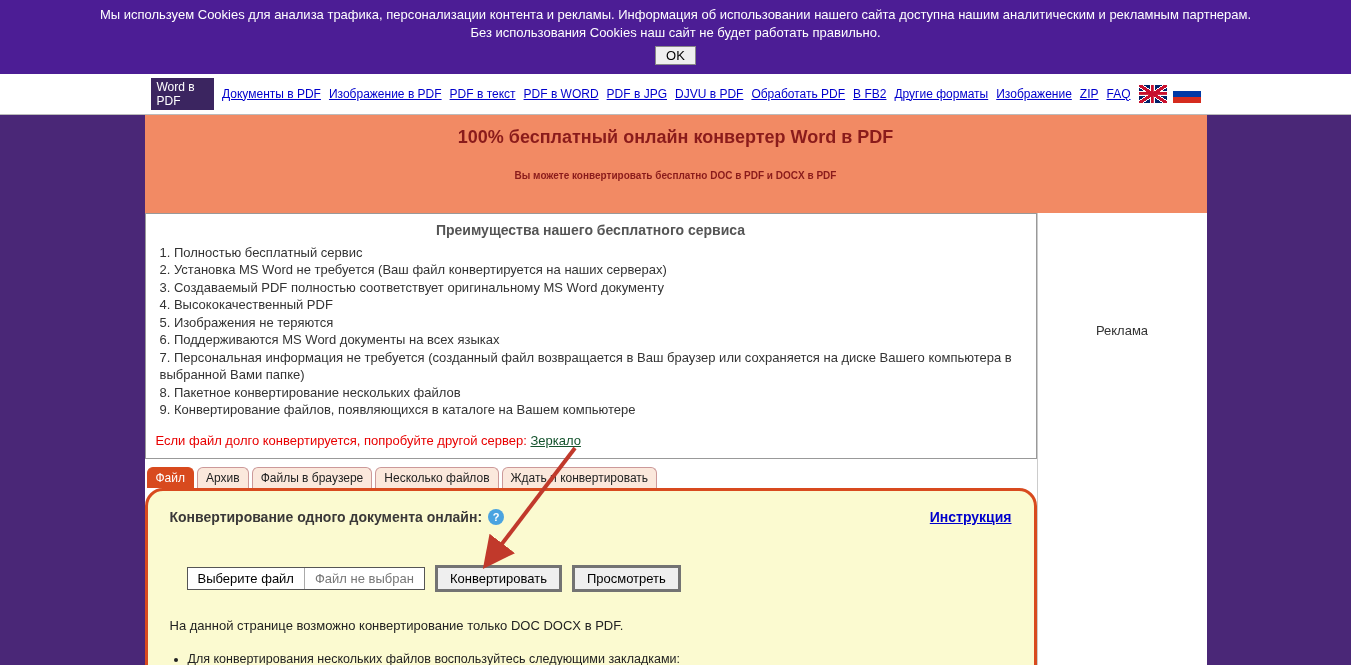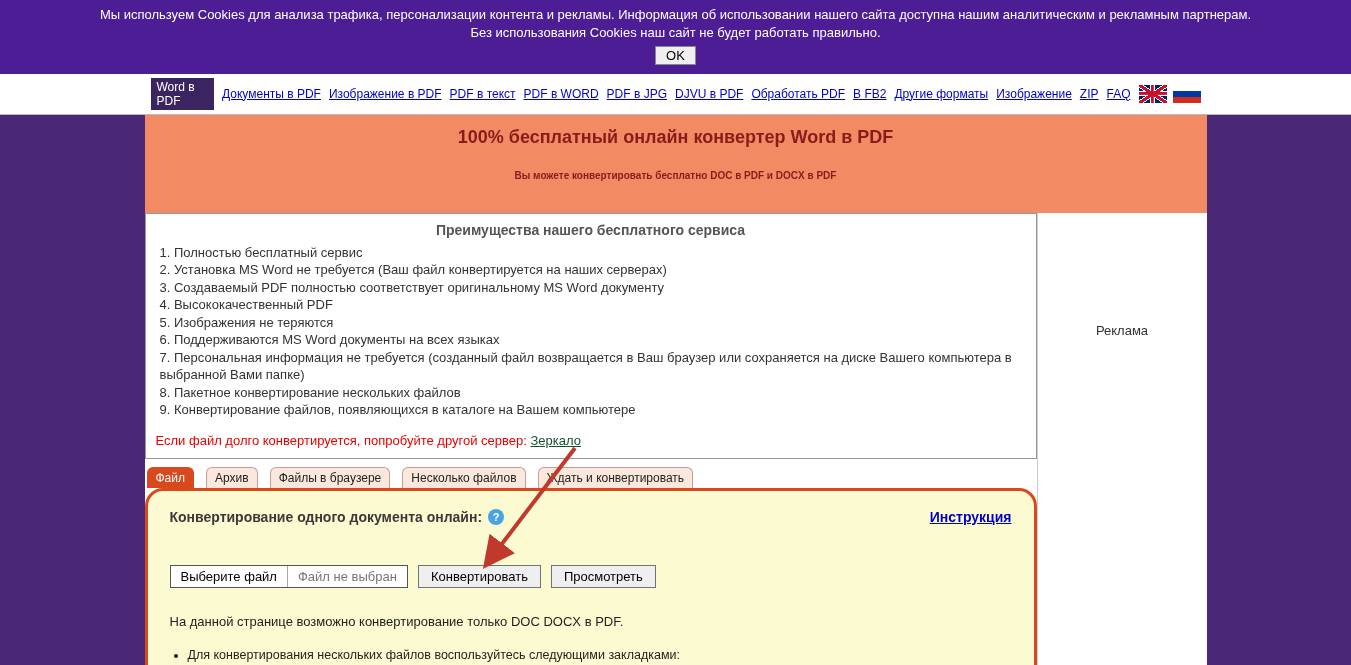--- a/index.html
+++ b/index.html
@@ -33,35 +33,35 @@
 .hero h1 { font-size: 18px; font-weight: bold; color: #8a1b1b; margin-bottom: 22px; }
 .hero h2 { font-size: 10px; font-weight: bold; color: #8a1b1b; }
 
 .benefits-box { border: 1px solid #999; padding: 8px 10px 10px; font-size: 13px; color: #333; }
 .benefits-title { text-align: center; font-weight: bold; color: #555; margin-bottom: 6px; font-size: 14px; }
 .benefits-box ol { list-style: none; margin-left: 4px; }
 .benefits-box li { line-height: 1.35; }
 .mirror-line { margin-top: 14px; color: #e80000; font-size: 13px; }
 .mirror-line a { color: #14532d; text-decoration: underline; }
 
-.tabs-row { display: flex; gap: 12px; margin: 8px 0 0 2px; }
+.tabs-row { display: flex; gap: 3px; margin: 8px 0 0 2px; }
 .tab { font-size: 12px; padding: 3px 8px; border: 1px solid #c99; border-bottom: none; border-radius: 6px 6px 0 0; background: #fbe8dc; color: #222; cursor: pointer; }
 .tab.active { background: #d84a1e; color: #fff; border-color: #d84a1e; }
 
 .panel-outer { border: 3px solid #d84a1e; border-radius: 18px 18px 0 0; background: #fbfad0; padding: 18px 22px 12px; }
 .panel-head { display: flex; align-items: center; justify-content: space-between; margin-bottom: 40px; }
 .panel-title { font-size: 14px; font-weight: bold; color: #3a3838; display: flex; align-items: center; gap: 6px; }
 .help-icon { width:16px; height:16px; border-radius:50%; background:#4aa3e0; color:#fff; font-size:11px; display:inline-flex; align-items:center; justify-content:center; font-weight:bold; }
 .instr-link { color: #0000cc; text-decoration: underline; font-size: 14px; font-weight: bold; }
 
 .file-row { display: flex; gap: 10px; align-items: center; margin-bottom: 26px; }
-.file-picker { display: flex; border: 1px solid #555; background:#fff; }
+.file-picker { display: flex; border: 1px solid #555; background:#fff;margin-left:17px; }
 .file-picker .btn { padding: 3px 10px; font-size: 13px; border-right: 1px solid #aaa; }
 .file-picker .placeholder { padding: 3px 10px; font-size: 13px; color: #777; }
-.std-btn { padding: 3px 12px; font-size: 13px; border: 1px solid #737373; background: #efefef; cursor: pointer; }
+.std-btn { padding: 3px 12px; font-size: 13px; border: 3px solid #737373; background: #efefef; cursor: pointer; }
 
 .note-line { font-size: 13px; color: #222; margin-bottom: 18px; }
 .bullets { font-size: 12.5px; color: #222; padding-left: 18px; }
 .bullets li { margin-bottom: 10px; line-height: 1.35; list-style: disc; }
 
 .arrow-svg { position: absolute; pointer-events:none; }
 .panel-wrap { position: relative; }
 </style>
 </head>
 <body>

